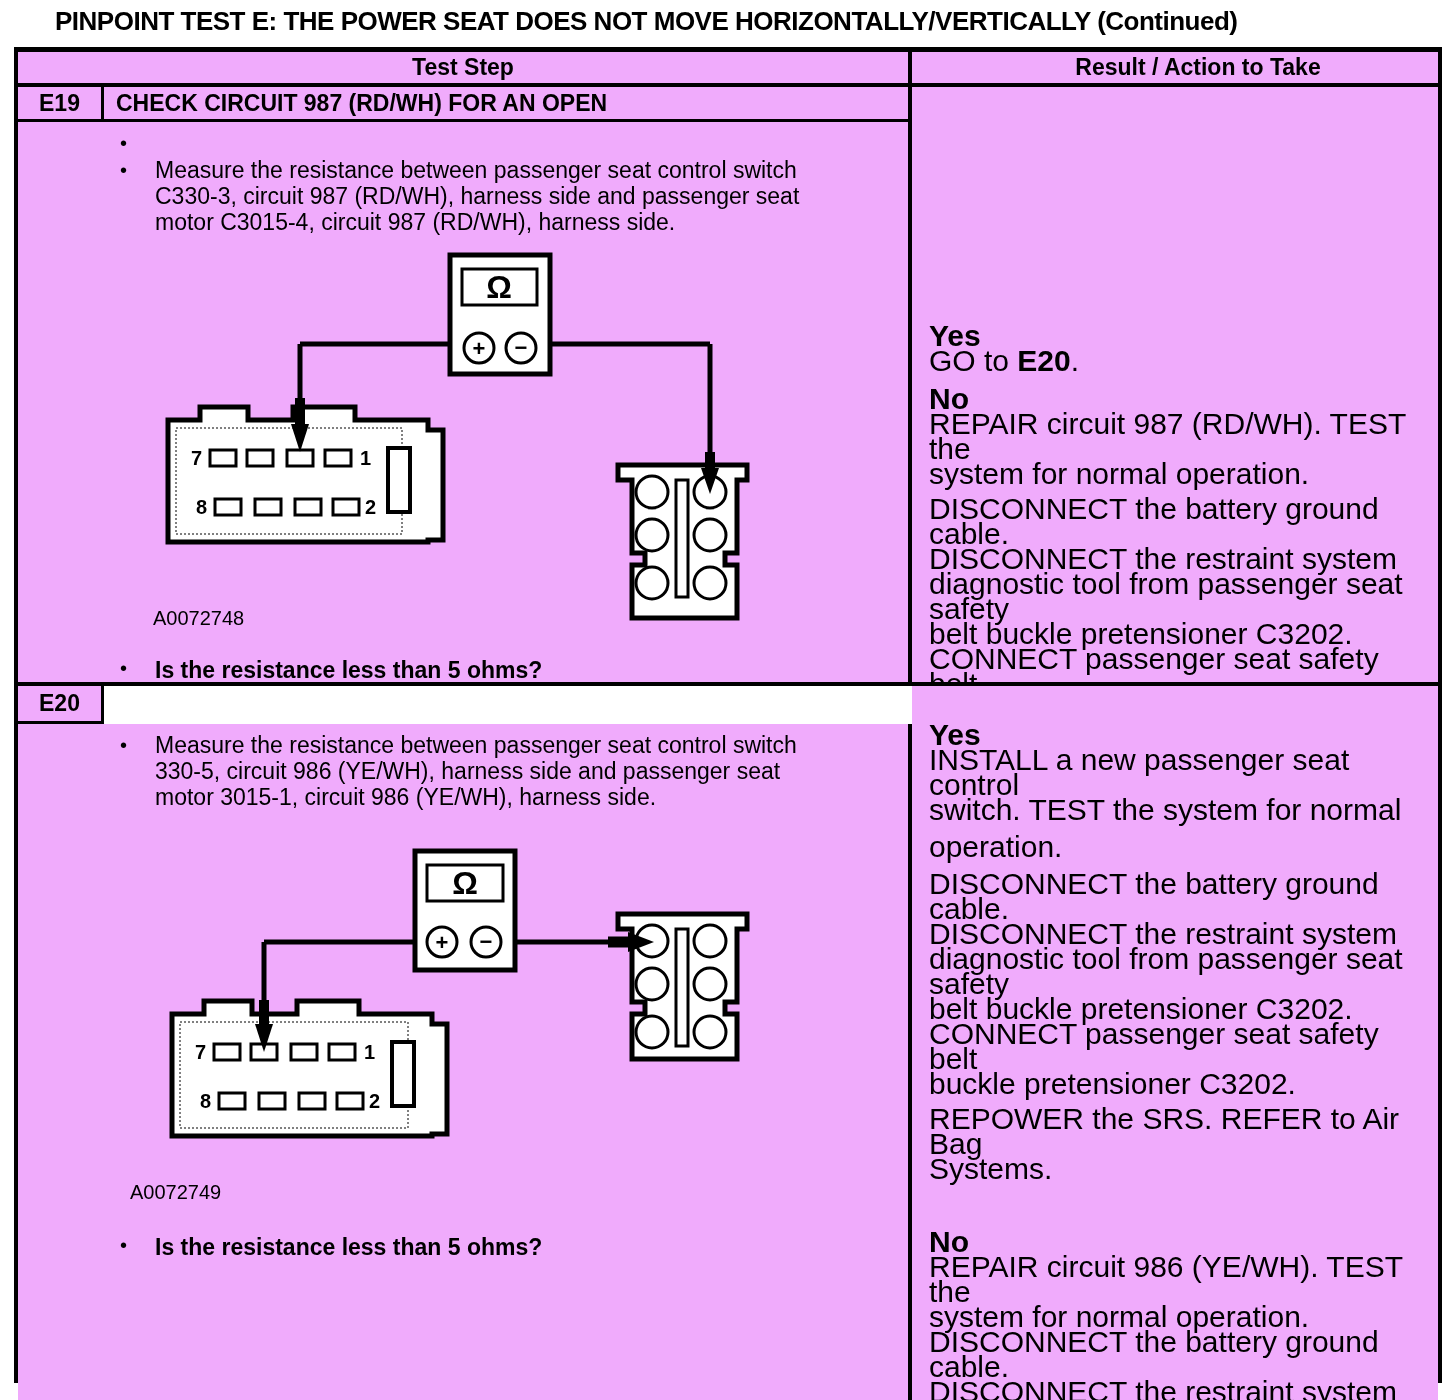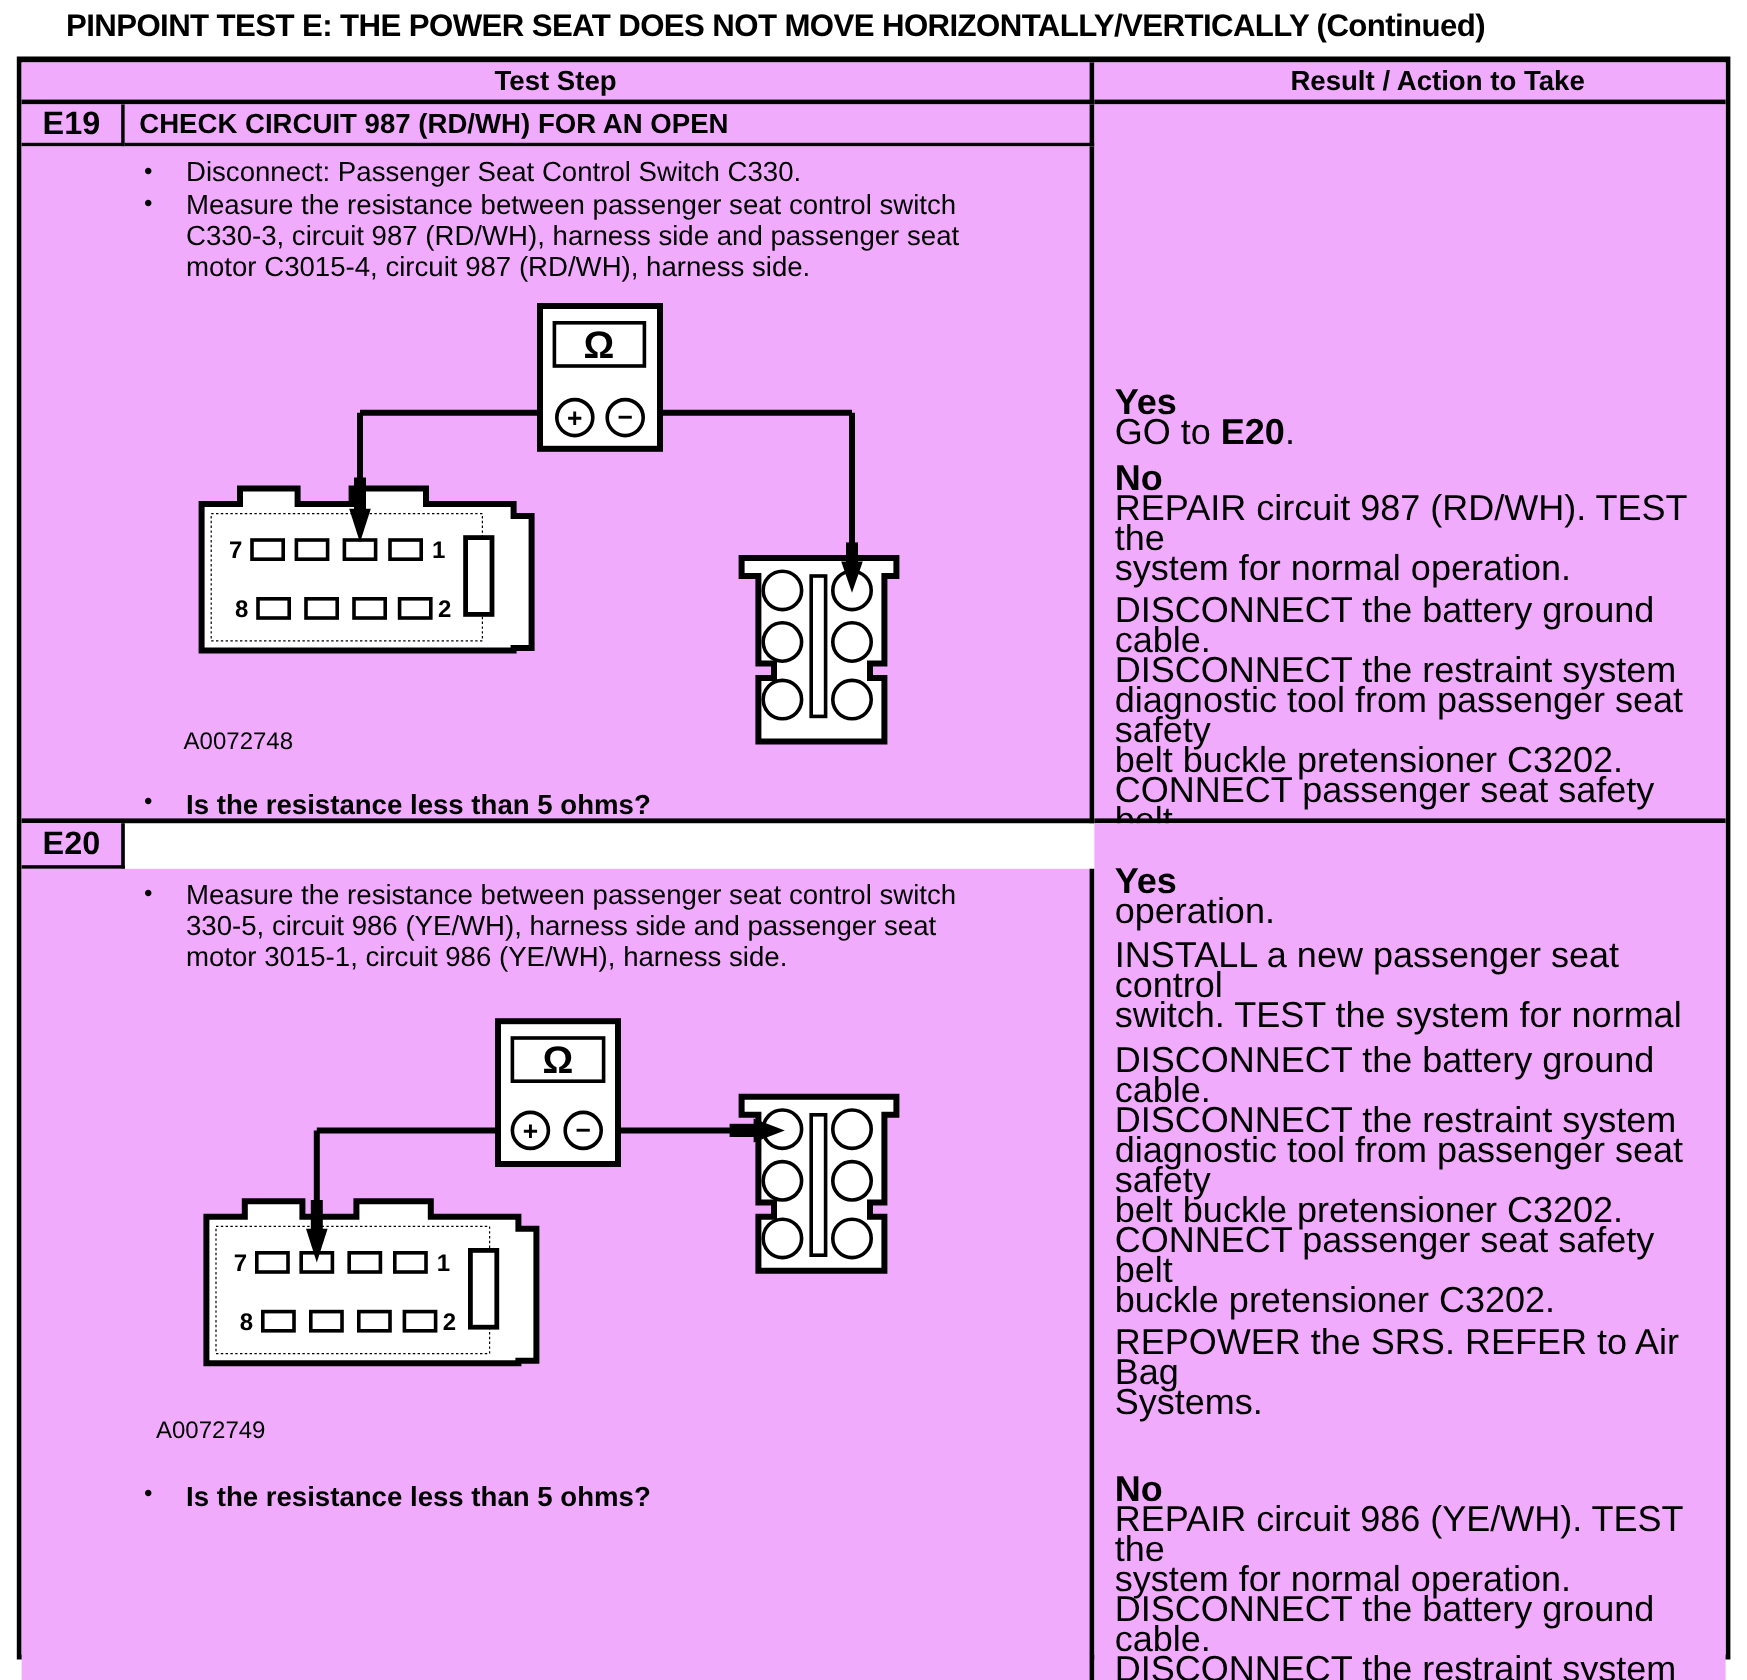--- a/index.html
+++ b/index.html
@@ -22,21 +22,21 @@
   .cell{box-sizing:border-box;position:relative;background:#f0abfc;}
   .b-r4{border-right:4px solid #000;}
   .b-r3{border-right:3px solid #000;}
   .b-b4{border-bottom:4px solid #000;}
   .b-b3{border-bottom:3px solid #000;}
   .hdr{display:flex;align-items:center;justify-content:center;
        font-weight:bold;font-size:23px;}
   .hdr-left{grid-column:1 / span 2;grid-row:1;}
   .hdr-right{grid-column:3;grid-row:1;padding-left:46px;}
   .step-id{display:flex;align-items:center;justify-content:center;
-           font-weight:bold;font-size:27px;}
+           font-weight:bold;font-size:23px;}
   .step-title{display:flex;align-items:center;font-weight:bold;font-size:23px;
               padding-left:12px;}
   .step-body{grid-column:1 / span 2;}
   .result-cell{font-size:30px;line-height:25px;padding:0 14px 0 17px;}
   #e19-result{grid-column:3;grid-row:2 / span 2;padding-top:236px;}
   #e20-result{grid-column:3;grid-row:4 / span 2;padding-top:36px;}
   .bullets{position:absolute;left:102px;top:8px;width:780px;}
   .bullet-row{display:flex;font-size:23px;line-height:26px;margin-bottom:1px;}
   .bullet-dot{width:35px;flex:0 0 35px;font-size:20px;}
   .preline{white-space:pre-line;}
@@ -63,21 +63,20 @@
   <div class="cell hdr hdr-left b-r4 b-b4">Test Step</div>
   <div class="cell hdr hdr-right b-b4">Result / Action to Take</div>
 
   <div class="cell step-id b-r3 b-b3" style="grid-column:1;grid-row:2;">E19</div>
   <div class="cell step-title b-r4 b-b3" style="grid-column:2;grid-row:2;text-align:center;">CHECK CIRCUIT 987 (RD/WH) FOR AN OPEN</div>
 
   <div class="cell step-body b-r4 b-b4" style="grid-row:3;">
     <div class="bullets">
       <div class="bullet-row">
         <span class="bullet-dot">•</span>
-        <span class="preline">Disconnect: Passenger Seat Control Switch C330.</span>
       </div>
       <div class="bullet-row">
         <span class="bullet-dot">•</span>
         <span class="preline">Measure the resistance between passenger seat control switch
 C330-3, circuit 987 (RD/WH), harness side and passenger seat
 motor C3015-4, circuit 987 (RD/WH), harness side.</span>
       </div>
     </div>
 
     <svg style="left:122px;top:130px;" width="640" height="385" viewBox="0 0 640 385">
@@ -221,23 +220,23 @@
     <div class="fig-label" style="left:112px;top:457px;">A0072749</div>
 
     <div class="q-row" style="left:102px;top:510px;">
       <span class="bullet-dot">•</span>
       <span>Is the resistance less than 5 ohms?</span>
     </div>
   </div>
 
   <div class="cell result-cell" id="e20-result">
     <div class="yn-label">Yes</div>
-    <p class="para preline" style="margin-bottom:12px;">operation.</p>
     <p class="para preline" style="margin-bottom:12px;">INSTALL a new passenger seat control
 switch. TEST the system for normal</p>
+    <p class="para preline" style="margin-bottom:12px;">operation.</p>
     <p class="para preline">DISCONNECT the battery ground cable.
 DISCONNECT the restraint system
 diagnostic tool from passenger seat safety
 belt buckle pretensioner C3202.
 CONNECT passenger seat safety belt
 buckle pretensioner C3202.</p>
     <p class="para preline">REPOWER the SRS. REFER to Air Bag
 Systems.</p>
     <div class="yn-label" style="margin-top:48px;">No</div>
     <p class="para preline">REPAIR circuit 986 (YE/WH). TEST the

